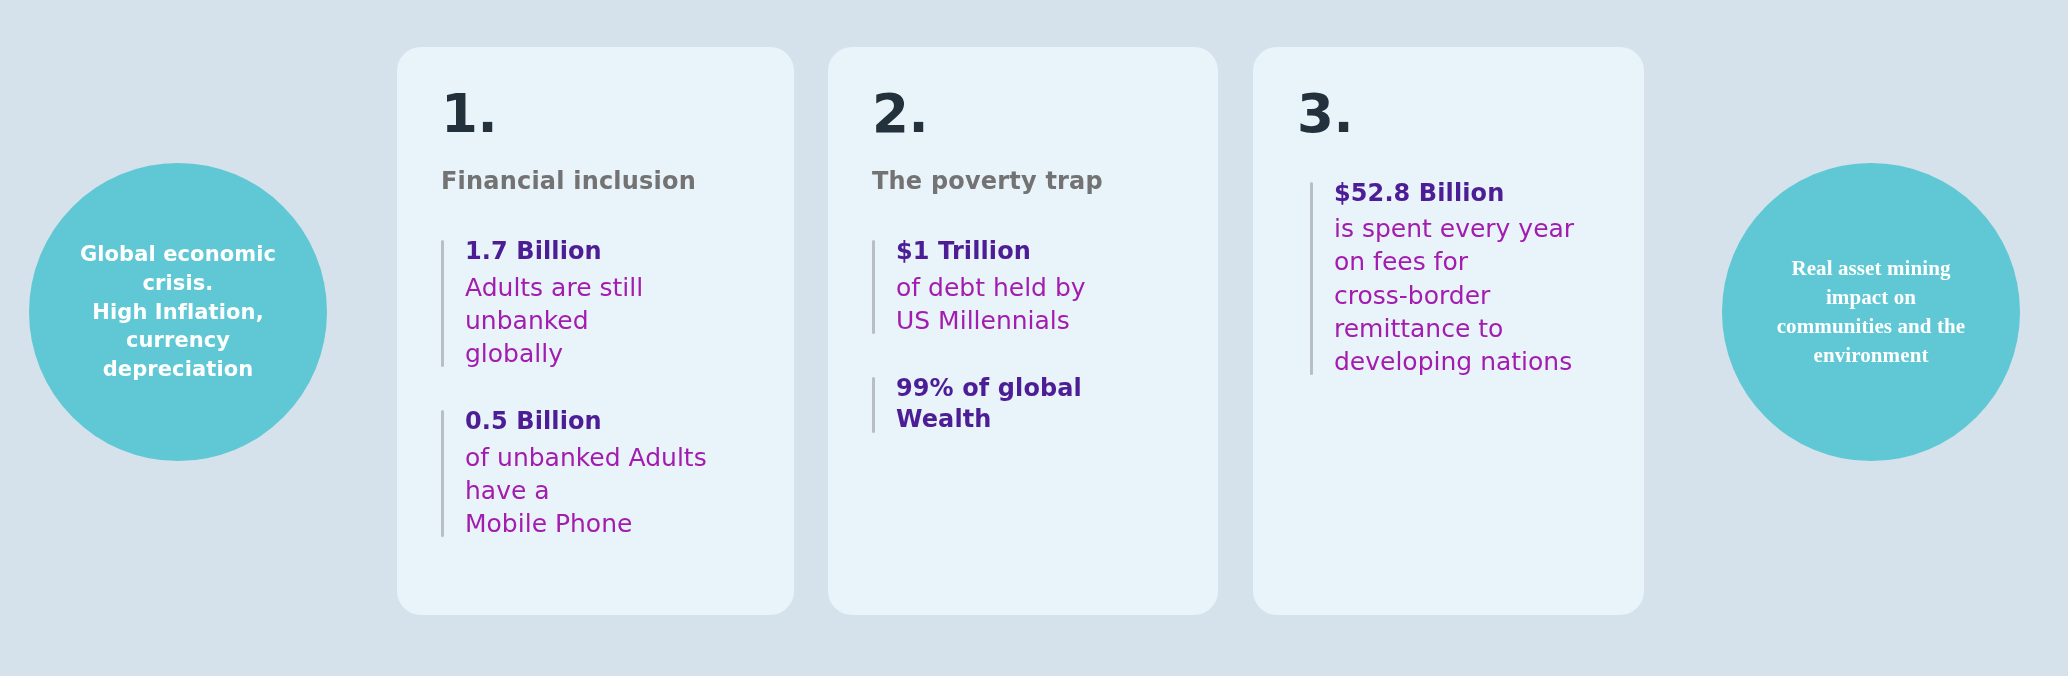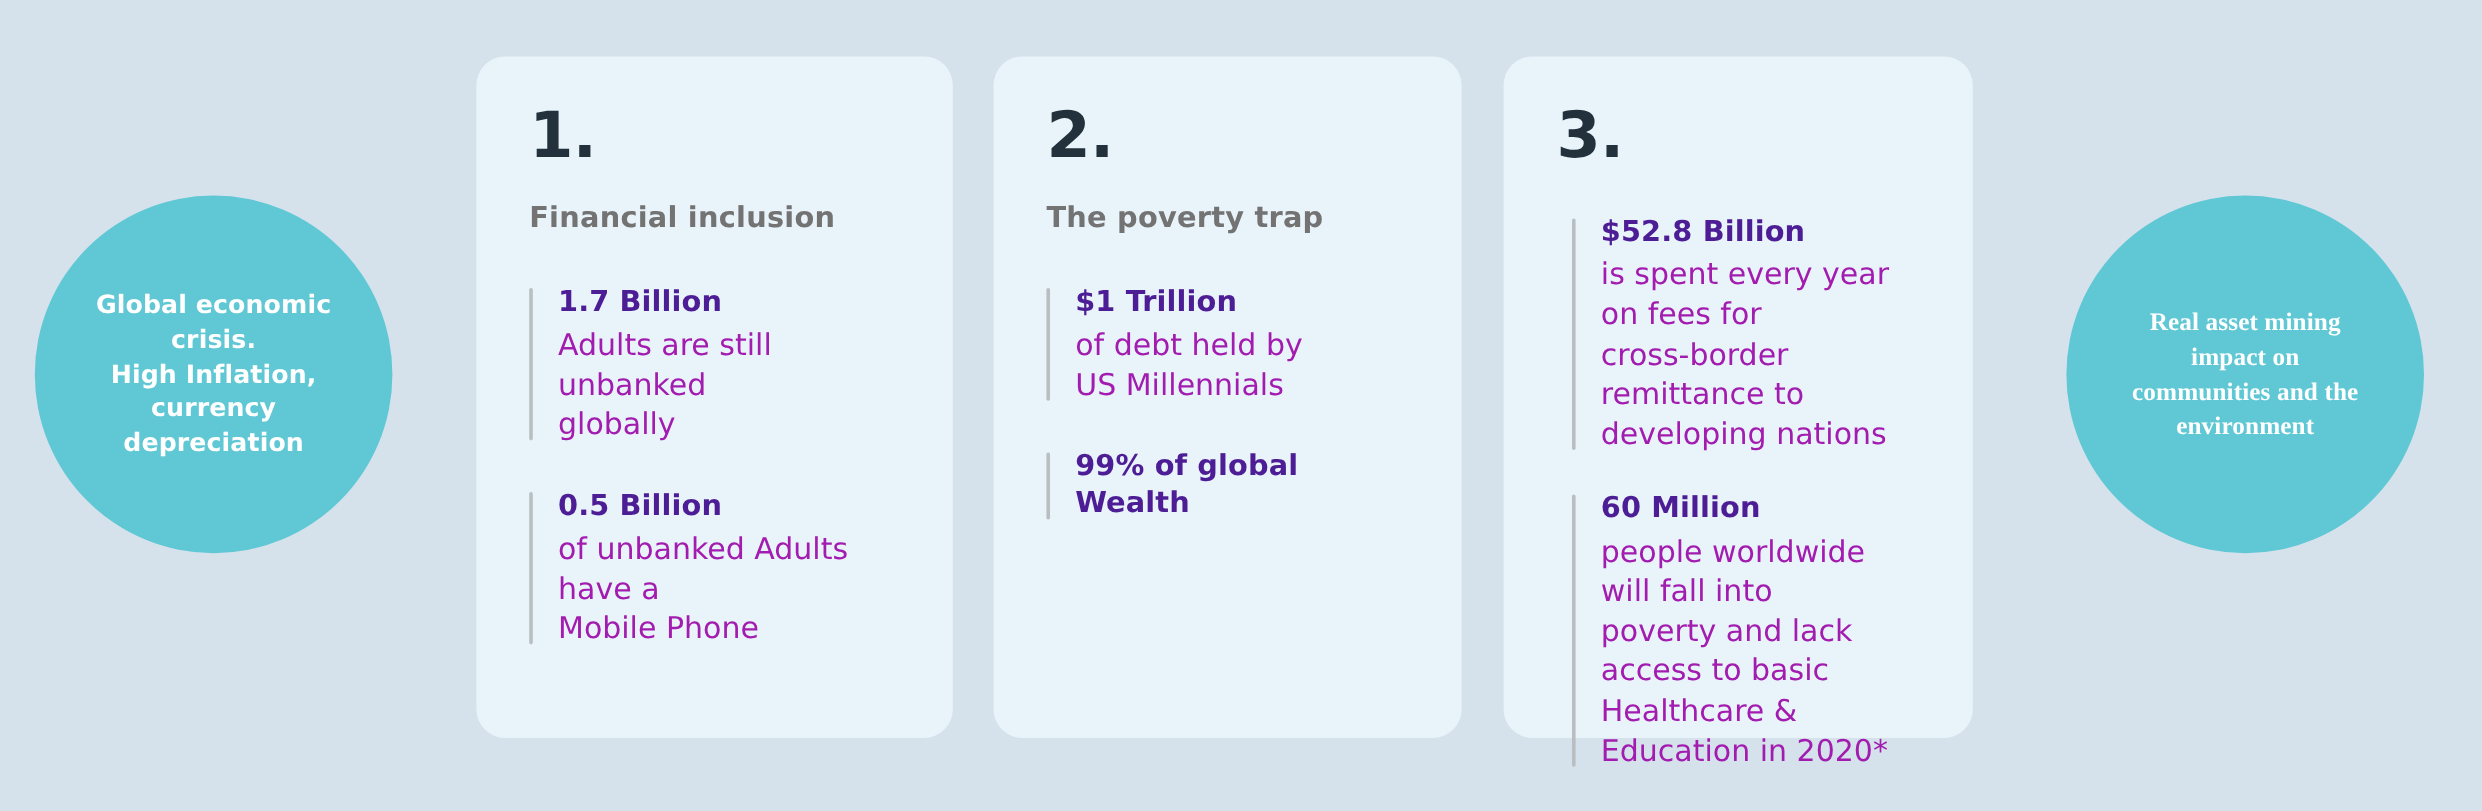--- a/index.html
+++ b/index.html
@@ -176,27 +176,20 @@
   <div class="card" id="card-3">
     <div class="card-number">3.</div>
     <div class="stats">
       <div class="stat">
         <div class="stat-bar"></div>
         <div class="stat-value">$52.8 Billion</div>
         <div class="stat-desc">is spent every year on fees for
 cross-border remittance to
 developing nations</div>
       </div>
-      <div class="stat">
-        <div class="stat-bar"></div>
-        <div class="stat-value">60 Million</div>
-        <div class="stat-desc">people worldwide will fall into
-poverty and lack access to basic
-Healthcare &amp; Education in 2020*</div>
-      </div>
     </div>
   </div>
 
   <div class="circle" id="circle-right">
     <div class="circle-text">Real asset  mining
 impact on
 communities and the
 environment</div>
   </div>
 

